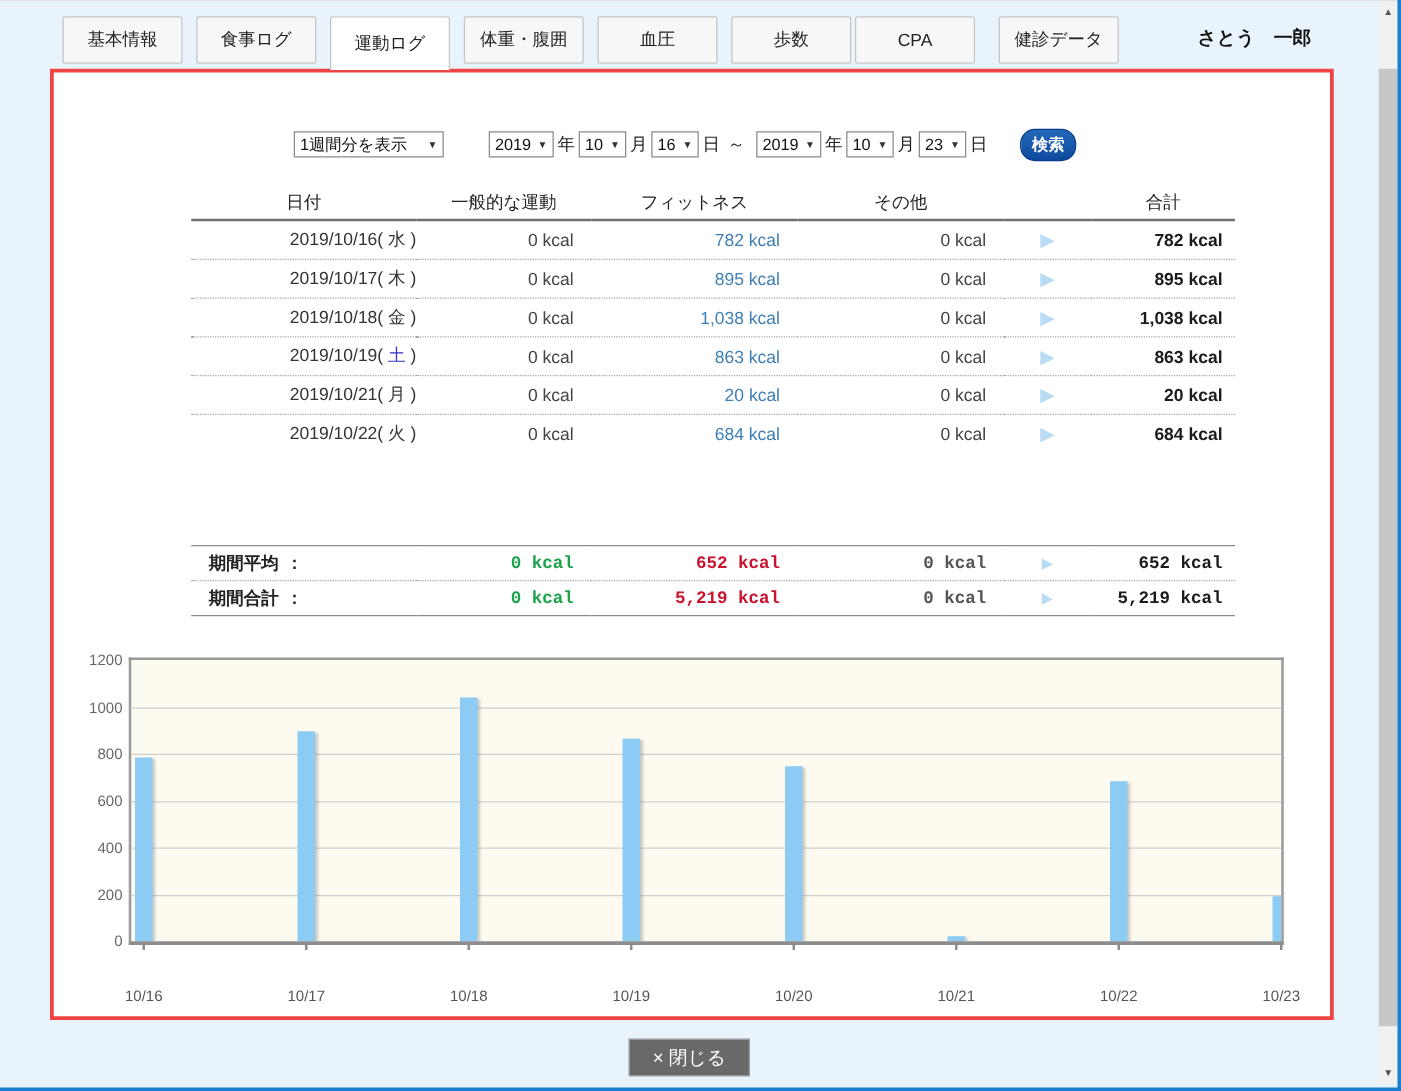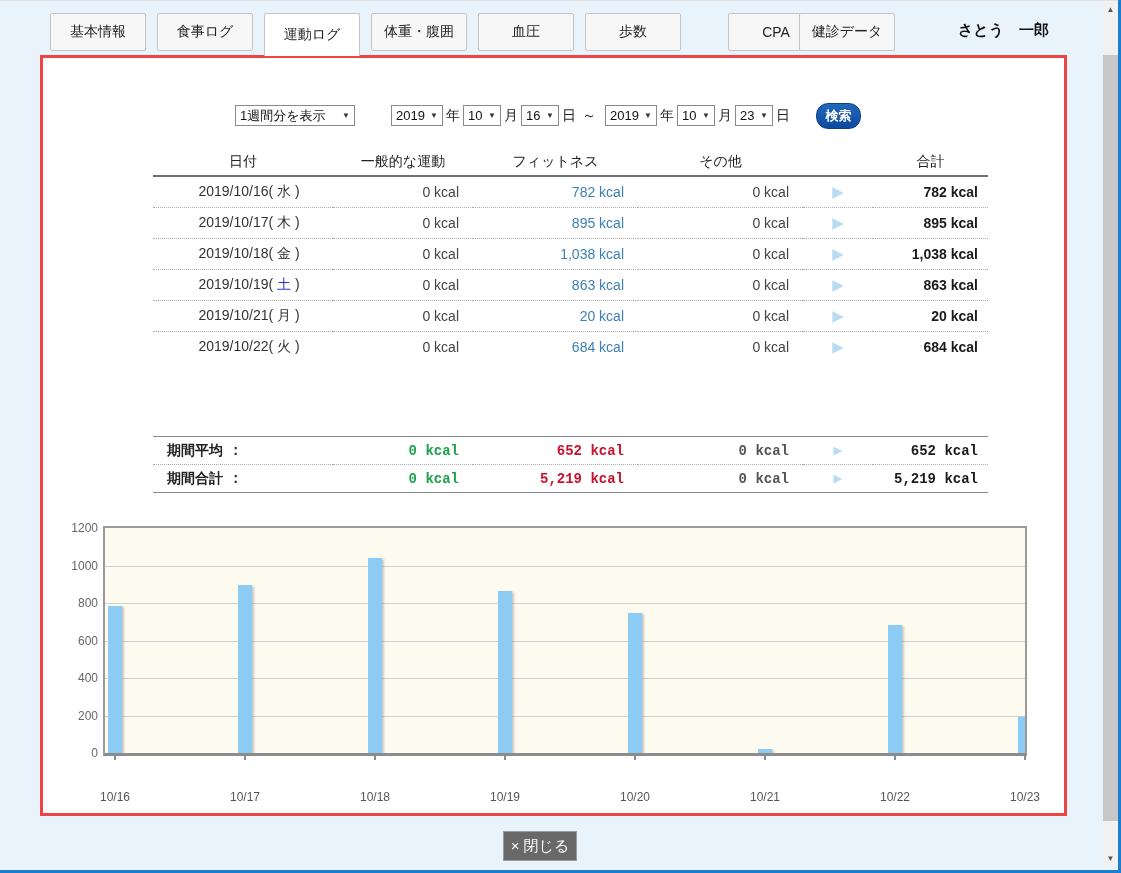--- a/index.html
+++ b/index.html
@@ -50,21 +50,21 @@
   }
 
   
   table{border-collapse:collapse;table-layout:fixed;}
   .tbl{position:absolute;left:110px;top:90px;width:835px;font-size:14px;}
   .tbl th{height:27px;font-weight:normal;color:#222;border-bottom:2px solid #707070;padding:0;}
   .th-general{color:var(--green);margin-top:20px;}
   .th-fitness{color:var(--red);}
   .tbl td{height:30px;vertical-align:middle;padding:0;}
   .tbl tbody tr + tr td{border-top:1px dotted #A8A8A8;}
-  .c-date{text-align:center;padding-left:12px !important;color:#333;}
+  .c-date{text-align:right;padding-left:12px !important;color:#333;}
   .c-num{text-align:right;padding-right:14px !important;color:#444;}
   .c-fit span{color:var(--link);}
   .c-arrow{text-align:center;}
   .c-arrow span{color:var(--arrow);font-size:15px;}
   .c-total{text-align:right;padding-right:10px !important;font-weight:bold;color:#1B1B1B;}
 
   .sum{position:absolute;left:110px;top:378px;width:835px;font-size:14px;font-family:Liberation Mono, monospace;}
   .sum td{height:27px;vertical-align:middle;padding:0;font-weight:bold;}
   .sum tbody tr:first-child td{border-top:1px solid #8A8A8A;}
   .sum tbody tr + tr td{border-top:1px dotted #A8A8A8;}
@@ -81,21 +81,21 @@
     overflow:hidden;
   }
   .gridline{position:absolute;left:0;width:100%;height:1px;background:#D0D0D0;}
   .bar{position:absolute;bottom:0;width:14px;background:var(--bar);box-shadow:2px 1px 2px rgba(110,110,110,0.35);}
   .ylabel{position:absolute;width:40px;text-align:right;font-size:12px;color:#666;}
   .xtick{position:absolute;width:2px;height:4px;background:#8C8C8C;}
   .xlabel{position:absolute;width:60px;text-align:center;font-size:12px;color:#555;}
 
   
   .close-btn{
-    position:absolute;left:503px;top:831px;width:74px;height:30px;box-sizing:border-box;
+    position:absolute;left:503px;top:831px;width:97px;height:30px;box-sizing:border-box;
     background:#696969;border:1px solid #9B9B9B;color:#fff;font-size:15px;
     display:flex;align-items:center;justify-content:center;cursor:pointer;z-index:3;
   }
 
   
   .scrollbar{position:absolute;right:3px;top:1px;width:15px;height:866px;background:#F1F1F1;z-index:39;}
   .sb-btn{position:absolute;left:0;width:15px;height:17px;display:flex;align-items:center;justify-content:center;font-size:8px;color:#555;}
   .sb-up{top:0;}
   .sb-down{bottom:0;}
   .sb-thumb{position:absolute;left:0;top:54px;width:15px;height:766px;background:#C7C7C7;}
@@ -112,21 +112,21 @@
 <body>
 
 <div class="top-line"></div>
 
 <div class="tab" style="left:50px">基本情報</div>
 <div class="tab" style="left:157px">食事ログ</div>
 <div class="tab active" style="left:264px">運動ログ</div>
 <div class="tab" style="left:371px">体重・腹囲</div>
 <div class="tab" style="left:478px">血圧</div>
 <div class="tab" style="left:585px">歩数</div>
-<div class="tab" style="left:728px">CPA</div>
+<div class="tab" style="left:684px">CPA</div>
 <div class="tab" style="left:799px">健診データ</div>
 <div class="user-name">さとう　一郎</div>
 
 <div class="panel">
 
   <div class="select-box range-select">
     <span>1週間分を表示</span>
     <span class="caret">▼</span>
   </div>
 

